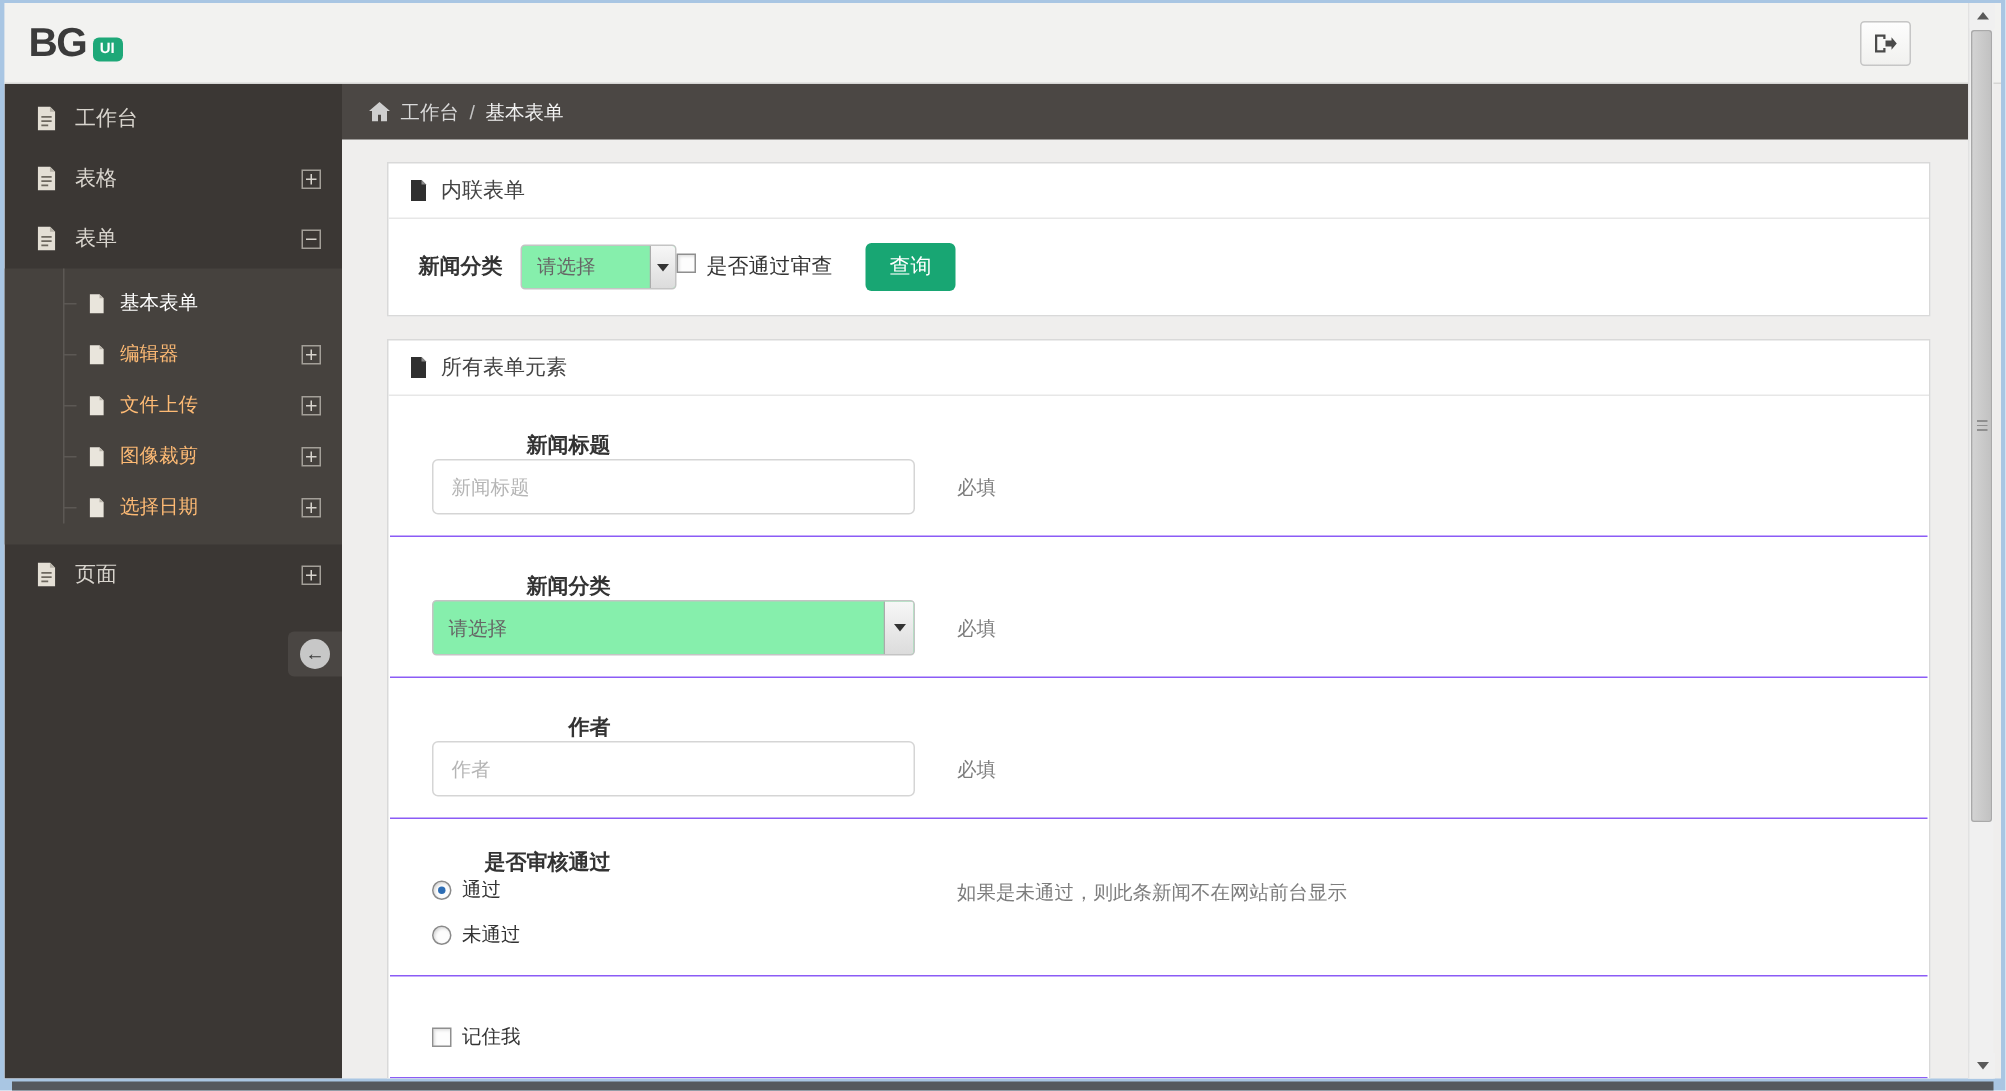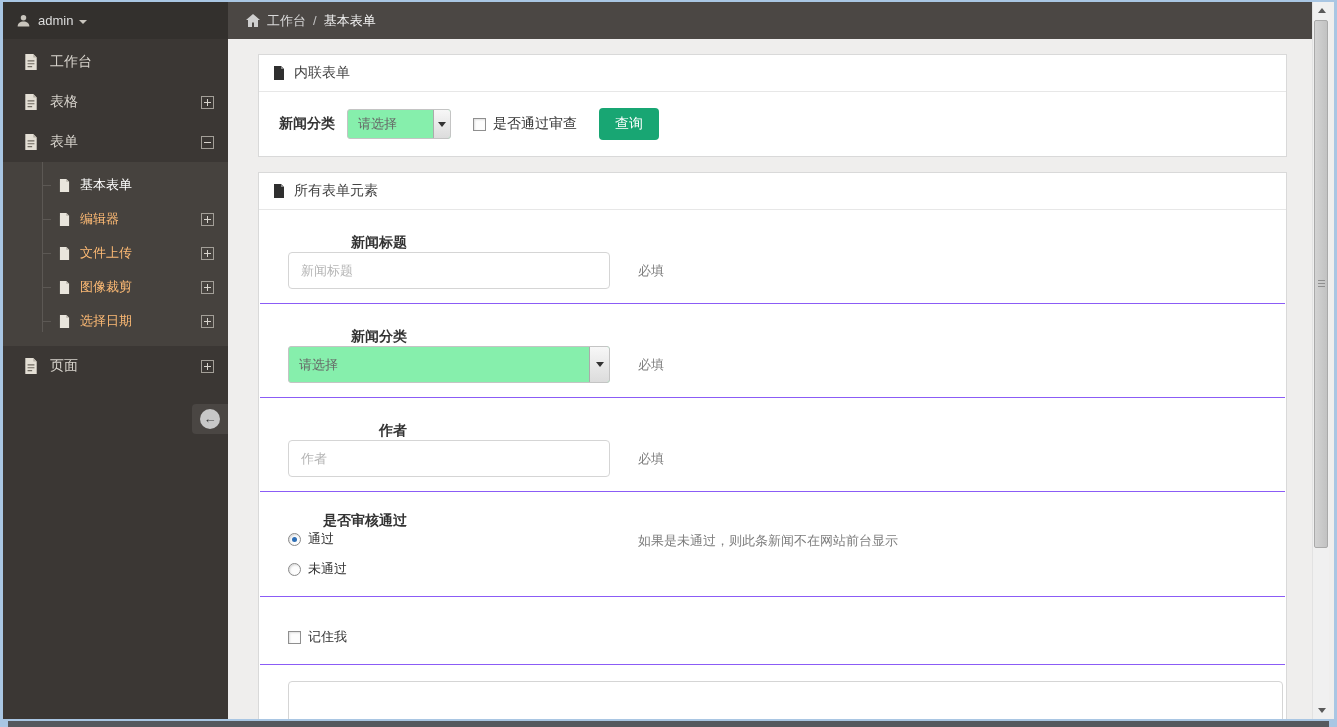--- a/index.html
+++ b/index.html
@@ -75,21 +75,21 @@
   .inline-body { padding:16px 20px; display:flex; align-items:center; }
   .inline-label { font-weight:bold; font-size:14px; color:#333; }
   .sel { display:flex; border:1px solid #c4c4c4; border-radius:3px; background:#86efac; height:30px; align-items:stretch; cursor:pointer; }
   .sel-sm { width:104px; margin-left:12px; }
   .sel-text { flex:1; display:flex; align-items:center; padding-left:10px; color:#666; }
   .sel-btn { width:17px; border-left:1px solid #ababab; background:linear-gradient(#f7f7f7,#dcdcdc); display:flex; align-items:center; justify-content:center; border-radius:0 2px 2px 0; }
   .sel-btn .tri { width:0; height:0; border-left:4px solid transparent; border-right:4px solid transparent; border-top:5px solid #333; }
 
   .cb { width:13px; height:13px; border:1px solid #8f8f8f; background:#fdfdfd; box-shadow:inset 1px 1px 2px rgba(0,0,0,.12); cursor:pointer; flex:none; }
   .cb-label { margin-left:7px; font-size:14px; color:#333; }
-  .inline-check { display:flex; align-items:center; margin-left:22px; }
+  .inline-check { display:flex; }
 
   .btn-green { background:#18a673; color:#fff; border:none; border-radius:4px; font-size:14px; padding:7px 16px; margin-left:22px; cursor:pointer; font-family:inherit; }
 
   
   .frow { display:flex; padding:14px 0; border-bottom:1px solid #8b5cf6; margin:0 1px;flex-direction:column; }
   .flabel { width:147px; flex:none; text-align:right; font-weight:bold; font-size:14px; color:#333; padding-top:10px; }
   .fctrl { margin-left:28px; display:flex; align-items:flex-start; flex:1; }
   .txt { width:322px; height:37px; border:1px solid #d5d5d5; border-radius:4px; padding:0 12px; font-size:13px; color:#333; outline:none; font-family:inherit; }
   .txt::placeholder { color:#b5b5b5; }
   .sel-lg { width:322px; height:37px; }
@@ -111,34 +111,39 @@
   svg { display:block; }
 </style>
 </head>
 <body>
 
 <div class="frame">
   <div class="frame-bottom-dark"></div>
 
   <div class="app">
 
+    <div class="topbar">
+      <div class="logo">
+        <span class="logo-text">BG</span>
+        <span class="logo-badge">UI</span>
+      </div>
+      <div class="topbar-spacer"></div>
+      <div class="logout-btn" style="margin-right:28px;">
+        <span>
+          <svg width="16" height="14" viewBox="0 0 16 14">
+            <path d="M1 1 h7 v3 H6.5 V2.5 H2.5 v9 H6.5 V10 H8 v3 H1 z" fill="#4a4a4a"></path>
+            <path d="M8 5 h4 V2.8 L15.5 7 L12 11.2 V9 H8 z" fill="#4a4a4a"></path>
+          </svg>
+        </span>
+      </div>
+    </div>
 
     <div class="body-row">
 
       <div class="sidebar">
-        <div class="adminbar">
-          <span>
-            <svg width="13" height="13" viewBox="0 0 12 12">
-              <circle cx="6" cy="3.4" r="2.5" fill="#c9c5bd"></circle>
-              <path d="M0.6 11.6 c0-3.1 2.4-4.6 5.4-4.6 s5.4 1.5 5.4 4.6 z" fill="#c9c5bd"></path>
-            </svg>
-          </span>
-          <span class="uname">admin</span>
-          <span class="caret"></span>
-        </div>
 
         <div class="menu">
 
           <div class="mitem">
             <span>
               <svg width="14" height="16" viewBox="0 0 12 14">
                   <path d="M1 0 h7 l3 3 v11 H1 z" fill="#e4dfd5"></path>
                   <path d="M8 0 l3 3 H8 z" fill="#b7b2a8"></path>
                   <path d="M3 6 h6 M3 8.5 h6 M3 11 h4" stroke="#6d685f" stroke-width="1"></path>
                 </svg>

